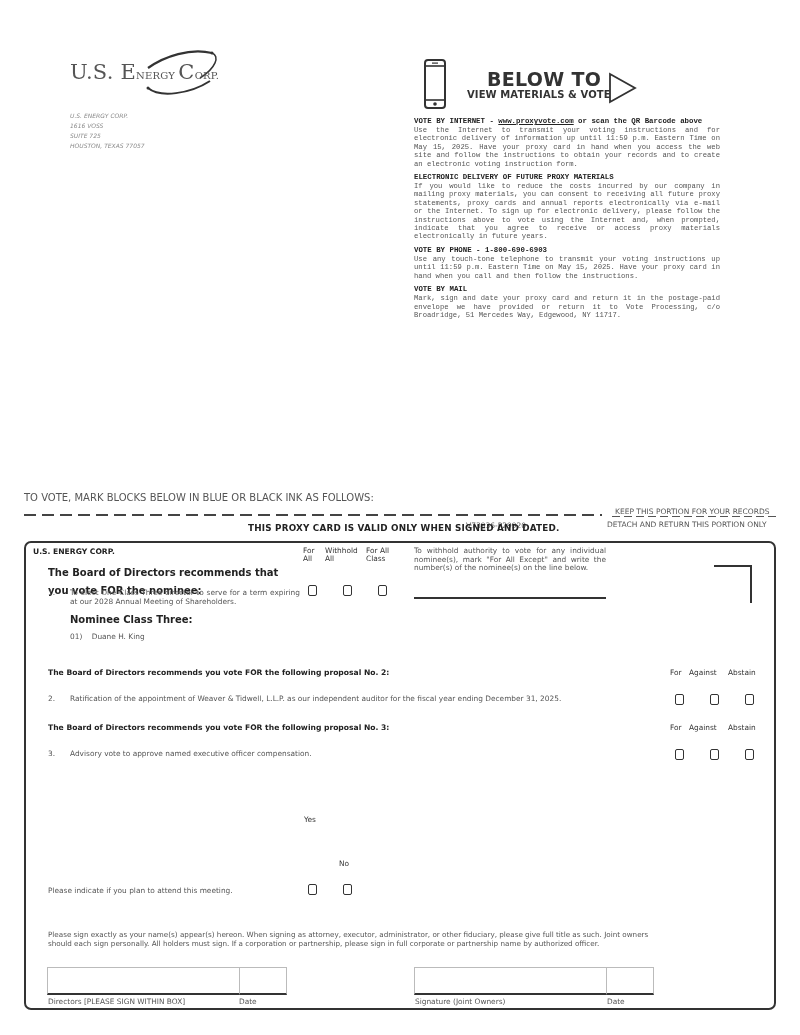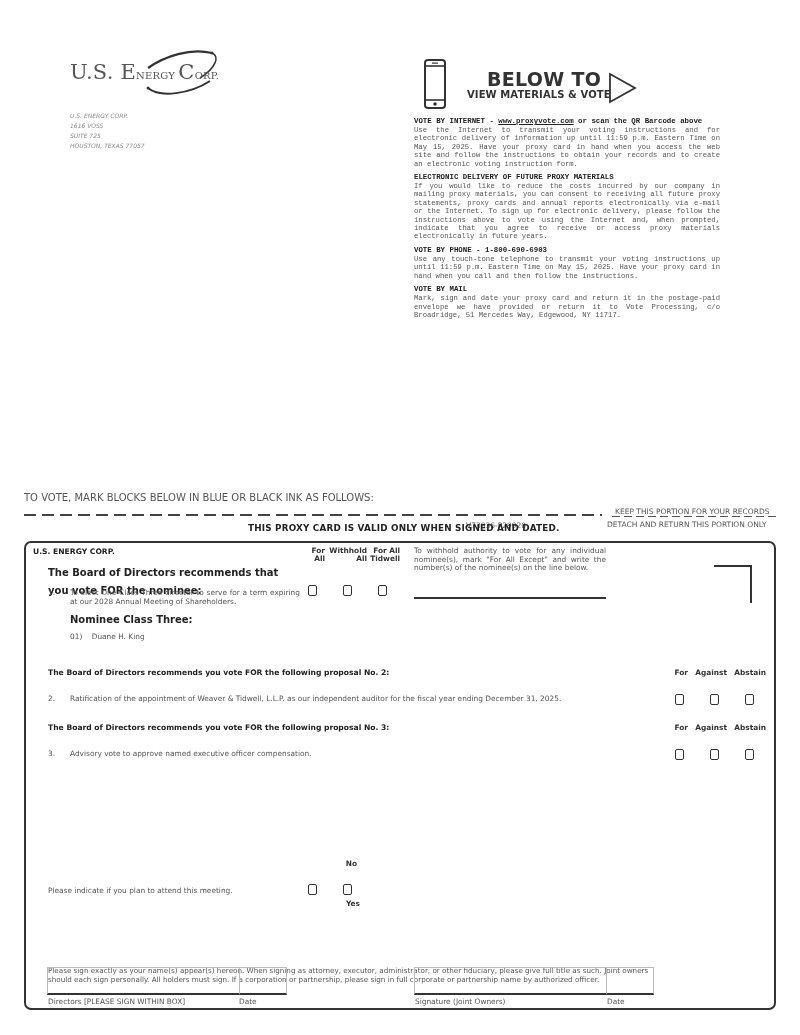--- a/index.html
+++ b/index.html
@@ -38,31 +38,31 @@
   .card { left: 24px; top: 541px; width: 752px; height: 469px; border: 2px solid #333; border-radius: 7px; }
 
   .corp { left: 33px; top: 547px; font-size: 7.6px; font-weight: bold; color: #222; }
   .rec1 { left: 48px; top: 564px; width: 250px; font-size: 10px; font-weight: bold; color: #222; line-height: 18px; }
   .item-num { font-size: 7.4px; color: #555; }
   .p1-num { left: 48px; top: 588px; }
   .p1-text { left: 70px; top: 588px; width: 230px; font-size: 7.4px; color: #555; line-height: 9px; text-align: justify; }
   .nominee-head { left: 70px; top: 614px; font-size: 10px; font-weight: bold; color: #222; }
   .nominee { left: 70px; top: 632px; font-size: 7.4px; color: #555; }
 
-  .col-head { font-size: 7.4px; font-weight: bold; color: #333; text-align: right; line-height: 8px; }
+  .col-head { font-size: 7.4px; font-weight: normal; color: #333; text-align: left; line-height: 8px; }
   .chk { width: 9px; height: 11px; border: 1.4px solid #333; border-radius: 2px; background: #fff; }
 
   .withhold-text { left: 414px; top: 547px; width: 192px; font-size: 7.4px; color: #555; line-height: 8.6px; text-align: justify; }
   .withhold-line { left: 414px; top: 597px; width: 192px; height: 1.5px; background: #333; }
   .corner-mark { left: 714px; top: 565px; width: 38px; height: 38px; border-top: 2px solid #333; border-right: 2px solid #333; }
 
   .rec-head { font-size: 7.6px; font-weight: bold; color: #222; }
   .prop-text { font-size: 7.4px; color: #555; }
 
-  .sig-note { left: 48px; top: 931px; width: 610px; font-size: 7.2px; color: #555; line-height: 8.6px; margin-top: 36px; }
+  .sig-note { left: 48px; top: 931px; width: 610px; font-size: 7.2px; color: #555; line-height: 8.6px; }
   .sig-box { border: 1px solid #bbb; border-bottom: 2px solid #333; height: 28px; }
   .sig-label { font-size: 7.4px; color: #555; }
 </style>
 </head>
 <body>
 
 <div class="abs logo">
   <svg width="200" height="50">
     <path d="M142 5 C 120 0, 95 8, 78 20" stroke="#333" stroke-width="2.2" fill="none"></path>
     <path d="M142 5 C 150 8, 146 20, 130 30" stroke="#333" stroke-width="1.5" fill="none"></path>
@@ -126,21 +126,21 @@
 <div class="abs col-head" style="left:303px; top:547px; width:22px;">
   <div>For</div>
     <div>All</div>
 </div>
 <div class="abs col-head" style="left:325px; top:547px; width:42px;">
   <div>Withhold</div>
     <div>All</div>
 </div>
 <div class="abs col-head" style="left:366px; top:547px; width:34px;">
   <div>For All</div>
-    <div>Tidwell</div>
+    <div>Class</div>
 </div>
 <div class="abs chk" style="left:308px; top:585px;"></div>
 <div class="abs chk" style="left:343px; top:585px;"></div>
 <div class="abs chk" style="left:378px; top:585px;"></div>
 
 <div class="abs withhold-text">To withhold authority to vote for any individual nominee(s), mark "For All Except" and write the number(s) of the nominee(s) on the line below.</div>
 <div class="abs withhold-line"></div>
 <div class="abs corner-mark"></div>
 
 <div class="abs rec-head" style="left:48px; top:668px;">The Board of Directors recommends you vote FOR the following proposal No. 2:</div>
@@ -156,21 +156,21 @@
 <div class="abs rec-head" style="left:48px; top:723px;">The Board of Directors recommends you vote FOR the following proposal No. 3:</div>
 <div class="abs col-head" style="left:670px; top:724px; width:18px;">For</div>
 <div class="abs col-head" style="left:689px; top:724px; width:38px;">Against</div>
 <div class="abs col-head" style="left:728px; top:724px; width:38px;">Abstain</div>
 <div class="abs item-num" style="left:48px; top:749px;">3.</div>
 <div class="abs prop-text" style="left:70px; top:749px;">Advisory vote to approve named executive officer compensation.</div>
 <div class="abs chk" style="left:675px; top:749px;"></div>
 <div class="abs chk" style="left:710px; top:749px;"></div>
 <div class="abs chk" style="left:745px; top:749px;"></div>
 
-<div class="abs col-head" style="left:304px; top:900px; width:18px;margin-left:38px;">Yes</div>
+<div class="abs col-head" style="left:304px; top:816px; width:18px;">Yes</div>
 <div class="abs col-head" style="left:339px; top:860px; width:18px;">No</div>
 <div class="abs prop-text" style="left:48px; top:886px;">Please indicate if you plan to attend this meeting.</div>
 <div class="abs chk" style="left:308px; top:884px;"></div>
 <div class="abs chk" style="left:343px; top:884px;"></div>
 
 <div class="abs sig-note">Please sign exactly as your name(s) appear(s) hereon. When signing as attorney, executor, administrator, or other fiduciary, please give full title as such. Joint owners should each sign personally. All holders must sign. If a corporation or partnership, please sign in full corporate or partnership name by authorized officer.</div>
 
 <div class="abs sig-box" style="left:47px; top:967px; width:193px;"></div>
 <div class="abs sig-box" style="left:239px; top:967px; width:48px;"></div>
 <div class="abs sig-label" style="left:48px; top:997px;">Directors [PLEASE SIGN WITHIN BOX]</div>

